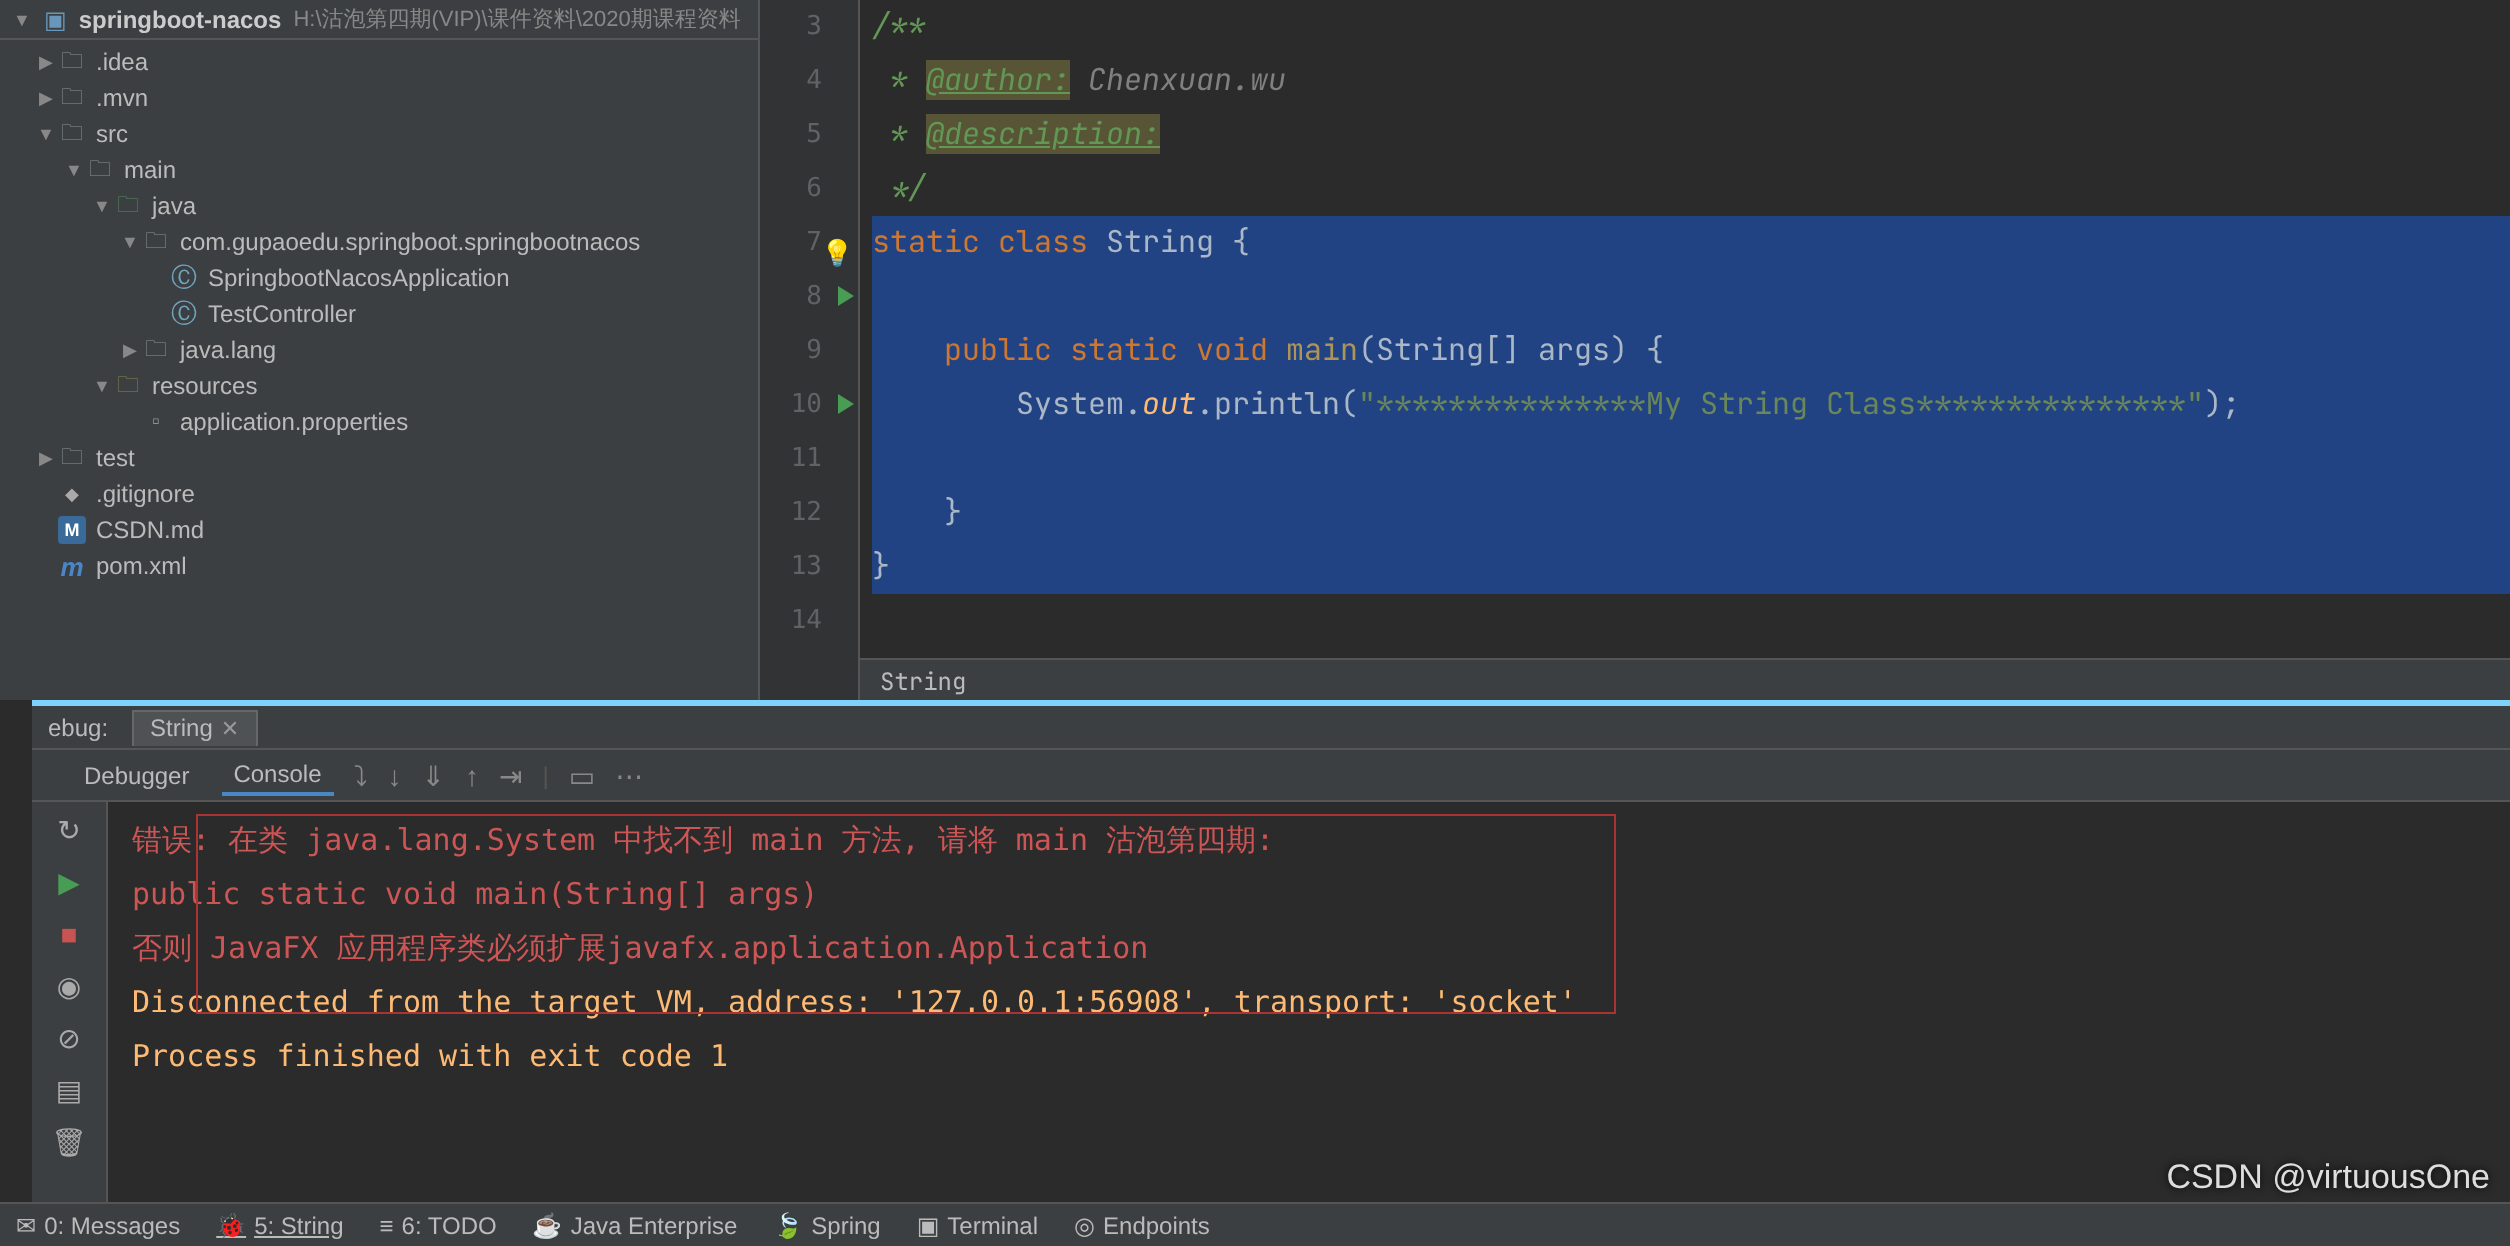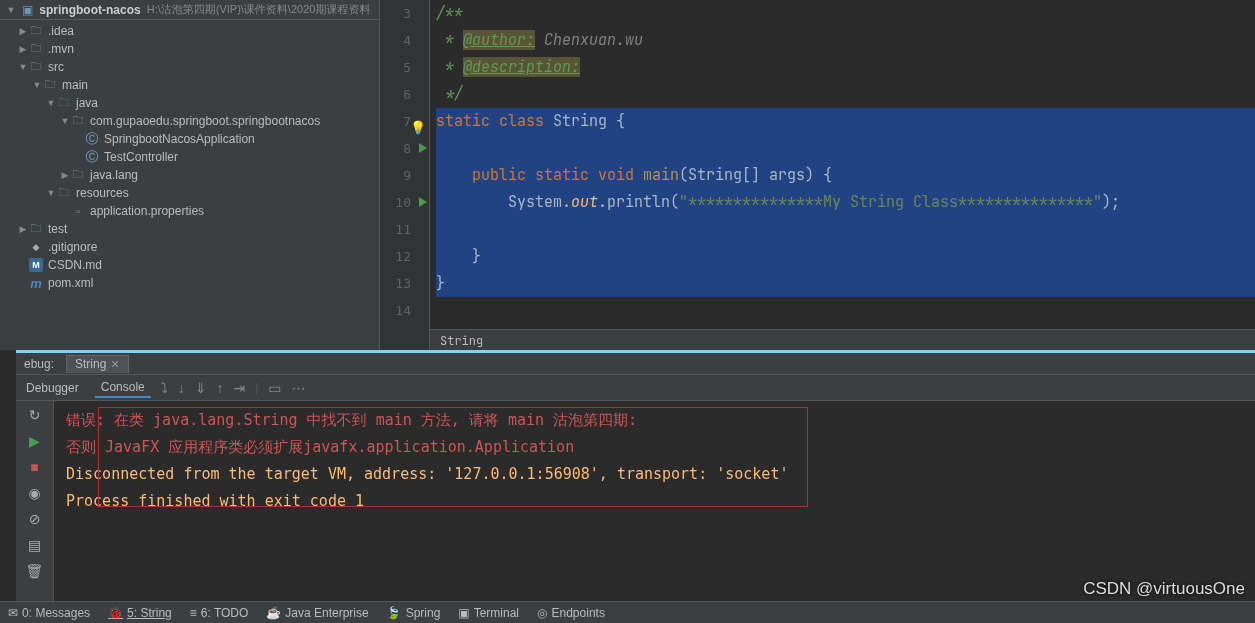--- a/index.html
+++ b/index.html
@@ -139,21 +139,21 @@
     display: flex; align-items: center; gap: 4px;
     background: #4e5254;
     border: 1px solid #666; border-bottom: none;
     padding: 1px 8px; height: 18px;
   }
   .dbg-tab .close { color: #999; font-size: 11px; cursor: pointer; }
   .dbg-toolbar {
     height: 26px; background: #3c3f41;
     border-bottom: 1px solid #555;
     display: flex; align-items: center;
-    padding-left: 4px; gap: 10px;
+    padding-left: 20px; gap: 10px;
     color: #aaa;
   }
   .dbg-toolbar .tab2 { font-size: 12px; color: #bbb; padding: 2px 6px; cursor: pointer;}
   .dbg-toolbar .tab2.active { border-bottom: 2px solid #4a87c7; }
   .dbg-toolbar .ticonbtn { color: #888; font-size: 14px; cursor: pointer; }
   .dbg-body { flex: 1; display: flex; }
   .dbg-left {
     width: 38px; background: #3c3f41;
     border-right: 1px solid #555;
     display: flex; flex-direction: column;
@@ -356,21 +356,22 @@
       <span class="btn">↻</span>
       <span class="btn" style="color:#499c54;">▶</span>
       <span class="btn" style="color:#c75450;">■</span>
       <span class="btn">◉</span>
       <span class="btn">⊘</span>
       <span class="btn">▤</span>
       <span class="btn">🗑</span>
     </div>
     <div class="console">
       <div class="redbox"></div>
-      <div><span class="err">错误: 在类 </span><span class="err">java.lang.String</span><span class="err"> 中找不到 </span><span class="err">main</span><span class="err"> 方法, 请将 </span><span class="err">main</span><span class="err"> 沽泡第四期:</span></div>
+      <div><span class="err">错误: 在类 </span><span class="err">java.lang.System</span><span class="err"> 中找不到 </span><span class="err">main</span><span class="err"> 方法, 请将 </span><span class="err">main</span><span class="err"> 沽泡第四期:</span></div>
+      <div class="err">   public static void main(String[] args)</div>
       <div><span class="err">否则 </span><span class="err">JavaFX</span><span class="err"> 应用程序类必须扩展</span><span class="err">javafx.application.Application</span></div>
       <div class="plain">Disconnected from the target VM, address: '127.0.0.1:56908', transport: 'socket'</div>
       <div></div>
       <div class="plain">Process finished with exit code 1</div>
     </div>
   </div>
 </div>
 
 <div class="statusbar">
   <span class="item">✉ <span>0: Messages</span></span>

